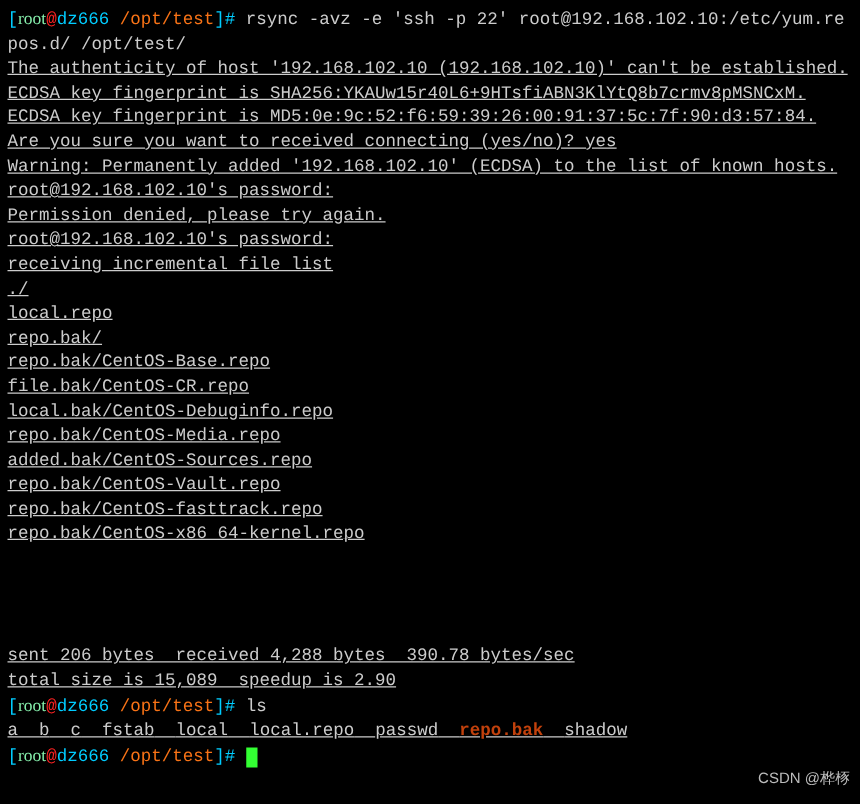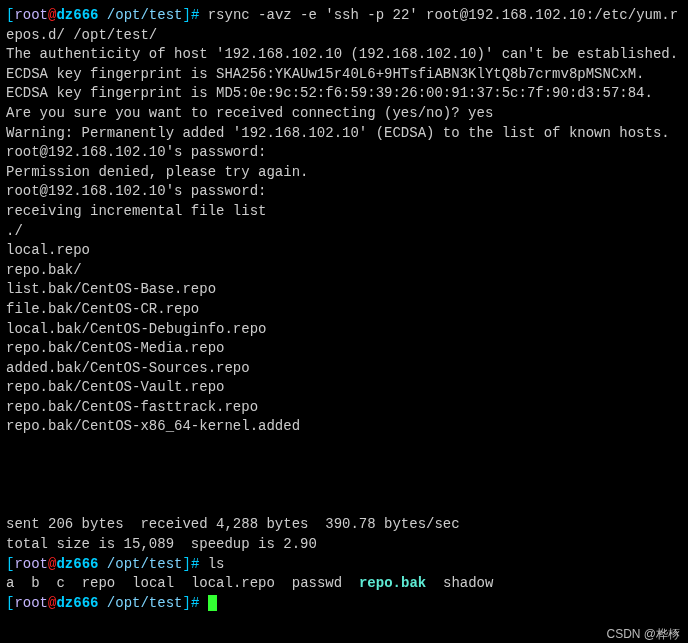--- a/index.html
+++ b/index.html
@@ -10,73 +10,73 @@
       font-size: 14px;
       line-height: 1.4;
       padding: 6px;
       width: 688px;
       height: 643px;
       overflow: hidden;
       white-space: pre-wrap;
       word-break: break-all;
     }
     .bracket { color: #00ccff; }
-    .user { color: #c4b5fd; }
+    .user { color: #86efac; font-family: Liberation Serif, serif; }
     .at { color: #ff2222; }
-    .host { color: #00ccff; font-weight: bold; }
-    .path { color: #7dd3fc; }
+    .host { color: #00ccff; }
+    .path { color: #f97316; }
     .hash { color: #00ccff; }
     .cmd { color: #ccc; }
-    .out { color: #ccc; }
-    .dir { color: #5eead4; font-weight: bold; }
+    .out { color: #ccc; text-decoration: underline; }
+    .dir { color: #c2410c; font-weight: bold; }
     .cursor { 
       display: inline-block; 
       width: 9px; 
       height: 16px; 
       background: #33ff33; 
       vertical-align: text-bottom;
     }
     .watermark {
       position: fixed;
-      bottom: 0;
+      bottom: 12px;
       right: 8px;
       color: #bbb;
       font-size: 12px;
       font-family: sans-serif;
     }
   </style>
 </head>
 <body><span><span class="bracket">[</span><span class="user">root</span><span class="at">@</span><span class="host">dz666</span> <span class="path">/opt/test</span><span class="bracket">]</span><span class="hash">#</span> <span class="cmd">rsync -avz -e 'ssh -p 22' root@192.168.102.10:/etc/yum.repos.d/ /opt/test/</span>
 <span class="out">The authenticity of host '192.168.102.10 (192.168.102.10)' can't be established.</span>
 <span class="out">ECDSA key fingerprint is SHA256:YKAUw15r40L6+9HTsfiABN3KlYtQ8b7crmv8pMSNCxM.</span>
 <span class="out">ECDSA key fingerprint is MD5:0e:9c:52:f6:59:39:26:00:91:37:5c:7f:90:d3:57:84.</span>
 <span class="out">Are you sure you want to received connecting (yes/no)? yes</span>
 <span class="out">Warning: Permanently added '192.168.102.10' (ECDSA) to the list of known hosts.</span>
 <span class="out">root@192.168.102.10's password:</span>
 <span class="out">Permission denied, please try again.</span>
 <span class="out">root@192.168.102.10's password:</span>
 <span class="out">receiving incremental file list</span>
 <span class="out">./</span>
 <span class="out">local.repo</span>
 <span class="out">repo.bak/</span>
-<span class="out">list.bak/CentOS-Base.repo</span>
+<span class="out">repo.bak/CentOS-Base.repo</span>
 <span class="out">file.bak/CentOS-CR.repo</span>
 <span class="out">local.bak/CentOS-Debuginfo.repo</span>
 <span class="out">repo.bak/CentOS-Media.repo</span>
 <span class="out">added.bak/CentOS-Sources.repo</span>
 <span class="out">repo.bak/CentOS-Vault.repo</span>
 <span class="out">repo.bak/CentOS-fasttrack.repo</span>
-<span class="out">repo.bak/CentOS-x86_64-kernel.added</span>
+<span class="out">repo.bak/CentOS-x86_64-kernel.repo</span>
 <span class="out"></span>
 <span class="out"></span>
 <span class="out"></span>
 
 <span class="out">sent 206 bytes  received 4,288 bytes  390.78 bytes/sec</span>
 <span class="out">total size is 15,089  speedup is 2.90</span>
 <span class="bracket">[</span><span class="user">root</span><span class="at">@</span><span class="host">dz666</span> <span class="path">/opt/test</span><span class="bracket">]</span><span class="hash">#</span> <span class="cmd">ls</span>
-<span class="out"><span>a</span>  <span>b</span>  <span>c</span>  <span>repo</span>  <span>local</span>  <span>local.repo</span>  <span>passwd</span>  <span class="dir">repo.bak</span>  <span>shadow</span></span>
+<span class="out"><span>a</span>  <span>b</span>  <span>c</span>  <span>fstab</span>  <span>local</span>  <span>local.repo</span>  <span>passwd</span>  <span class="dir">repo.bak</span>  <span>shadow</span></span>
 <span class="bracket">[</span><span class="user">root</span><span class="at">@</span><span class="host">dz666</span> <span class="path">/opt/test</span><span class="bracket">]</span><span class="hash">#</span> <span class="cursor"></span></span>
 <div class="watermark">CSDN @桦㭬</div>
 
 
 
 
 
 
 </body></html>

